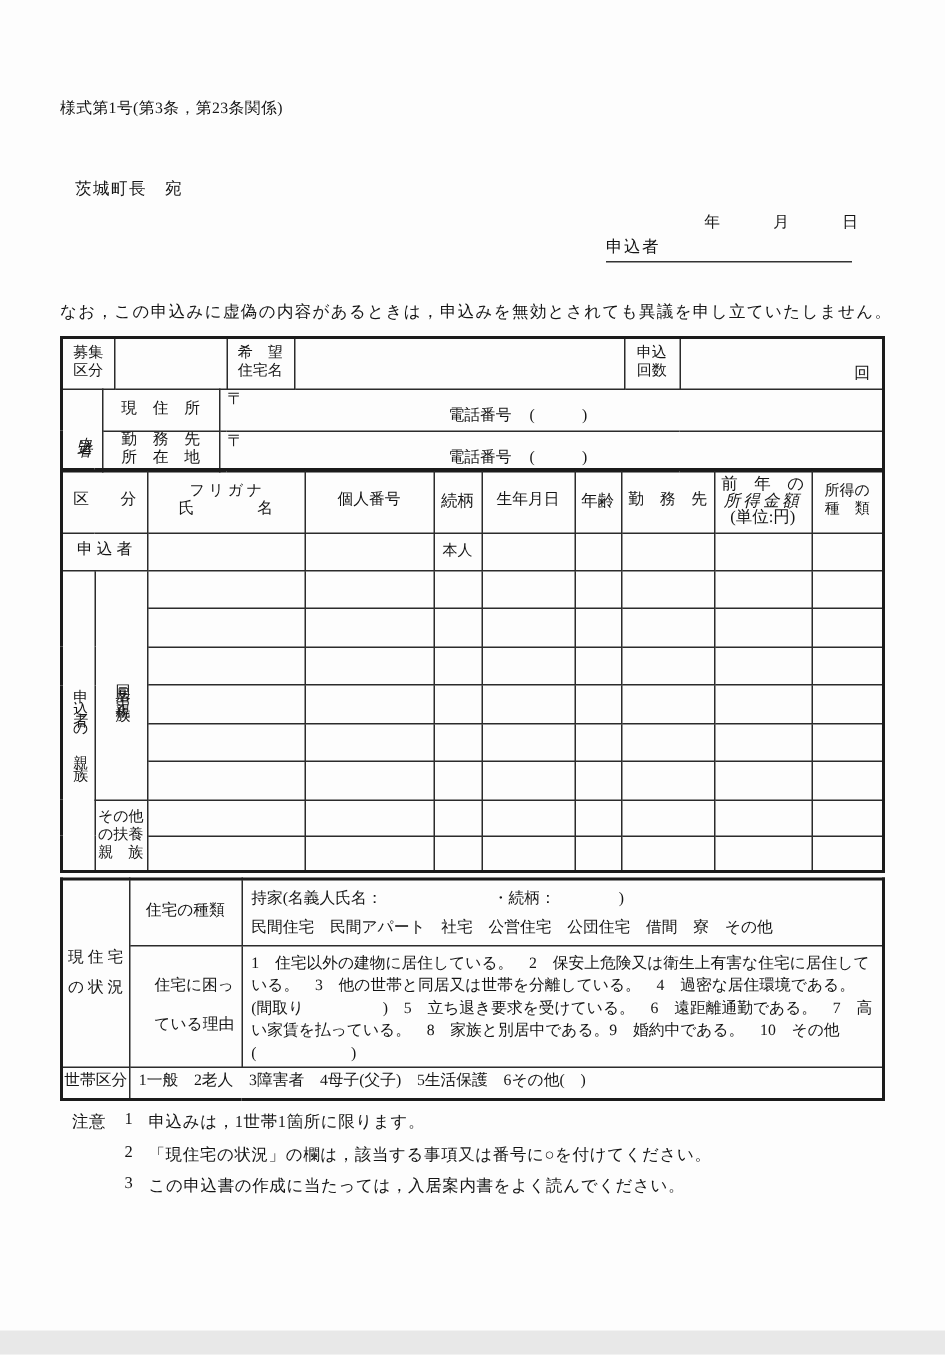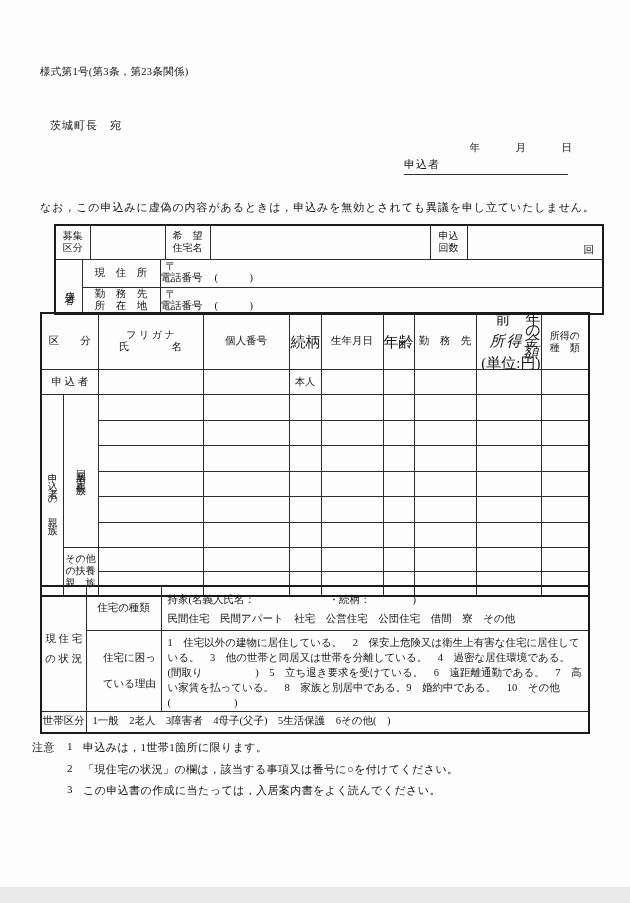--- a/index.html
+++ b/index.html
@@ -21,42 +21,42 @@
   .addressee{left:50px;top:118px;font-size:11px;letter-spacing:1px;}
   .date-line{top:141px;right:57px;font-size:10.5px;letter-spacing:1px;}
   .applicant-line{left:404px;top:157px;width:164px;border-bottom:1px solid #333;
     font-size:11px;padding-bottom:2px;letter-spacing:1px;}
   .decl1{left:57px;top:184px;font-size:11px;letter-spacing:.3px;}
   .decl2{left:40px;top:200px;font-size:11px;letter-spacing:.9px;white-space:nowrap;}
   
   table{border-collapse:collapse;table-layout:fixed;}
   table.frame{border:2px solid #1b1b1b;}
   td{border:1px solid #2b2b2b;padding:0;font-size:10.5px;text-align:center;vertical-align:middle;line-height:1.2;overflow:hidden;}
-  .tA{left:54px;top:224px;width:548px;}
+  .tA{left:40px;top:224px;width:548px;}
   .tM{left:40px;top:312px;width:548px;}
   .tC{left:40px;top:585px;width:548px;}
-  .f9{font-size:15px;text-align:right;}
+  .f9{font-size:11px;}
   .f10{font-size:10px;}
   .lh12{line-height:12px;}
   .vtext{writing-mode:vertical-rl;text-orientation:upright;margin:0 auto;line-height:1;}
   .ls2{letter-spacing:2px;font-style:italic;}
   .ls3{letter-spacing:3px;}
   .ls8{letter-spacing:8px;}
   .addr-cell{vertical-align:top;}
   .addr-flex{display:flex;flex-direction:column;justify-content:space-between;height:100%;box-sizing:border-box;padding:1px 0;}
   .postal{ text-align:left;padding-left:5px;font-size:11px;line-height:11px;}
-  .phone{ text-align:left;padding-right:44px;font-size:10.5px;line-height:12px;}
+  .phone{ text-align:center;padding-right:44px;font-size:10.5px;line-height:12px;}
   .phone .paren{margin-left:12px;}
   .unit-cell{text-align:right;vertical-align:bottom;padding:0 8px 2px 0;}
   .left-pad{text-align:left;padding-left:6px;}
   .type-cell{text-align:left;padding:3px 4px 0 6px;line-height:19px;vertical-align:top;}
   .reason-cell{text-align:left;padding:4px 6px 0 6px;line-height:15px;vertical-align:top;font-size:10.5px;}
   .reason-label{line-height:26px;padding-left:12px;}
   
-  .notes{left:32px;top:740px;width:560px;font-size:11px;}
+  .notes{left:48px;top:740px;width:560px;font-size:11px;}
   .note-row{display:flex;margin-bottom:6.5px;letter-spacing:.4px;}
   .note-caption{width:35px;}
   .note-indent{width:35px;}
   .note-num{width:16px;}
 </style>
 </head>
 <body>
 
 <div class="page">
 

